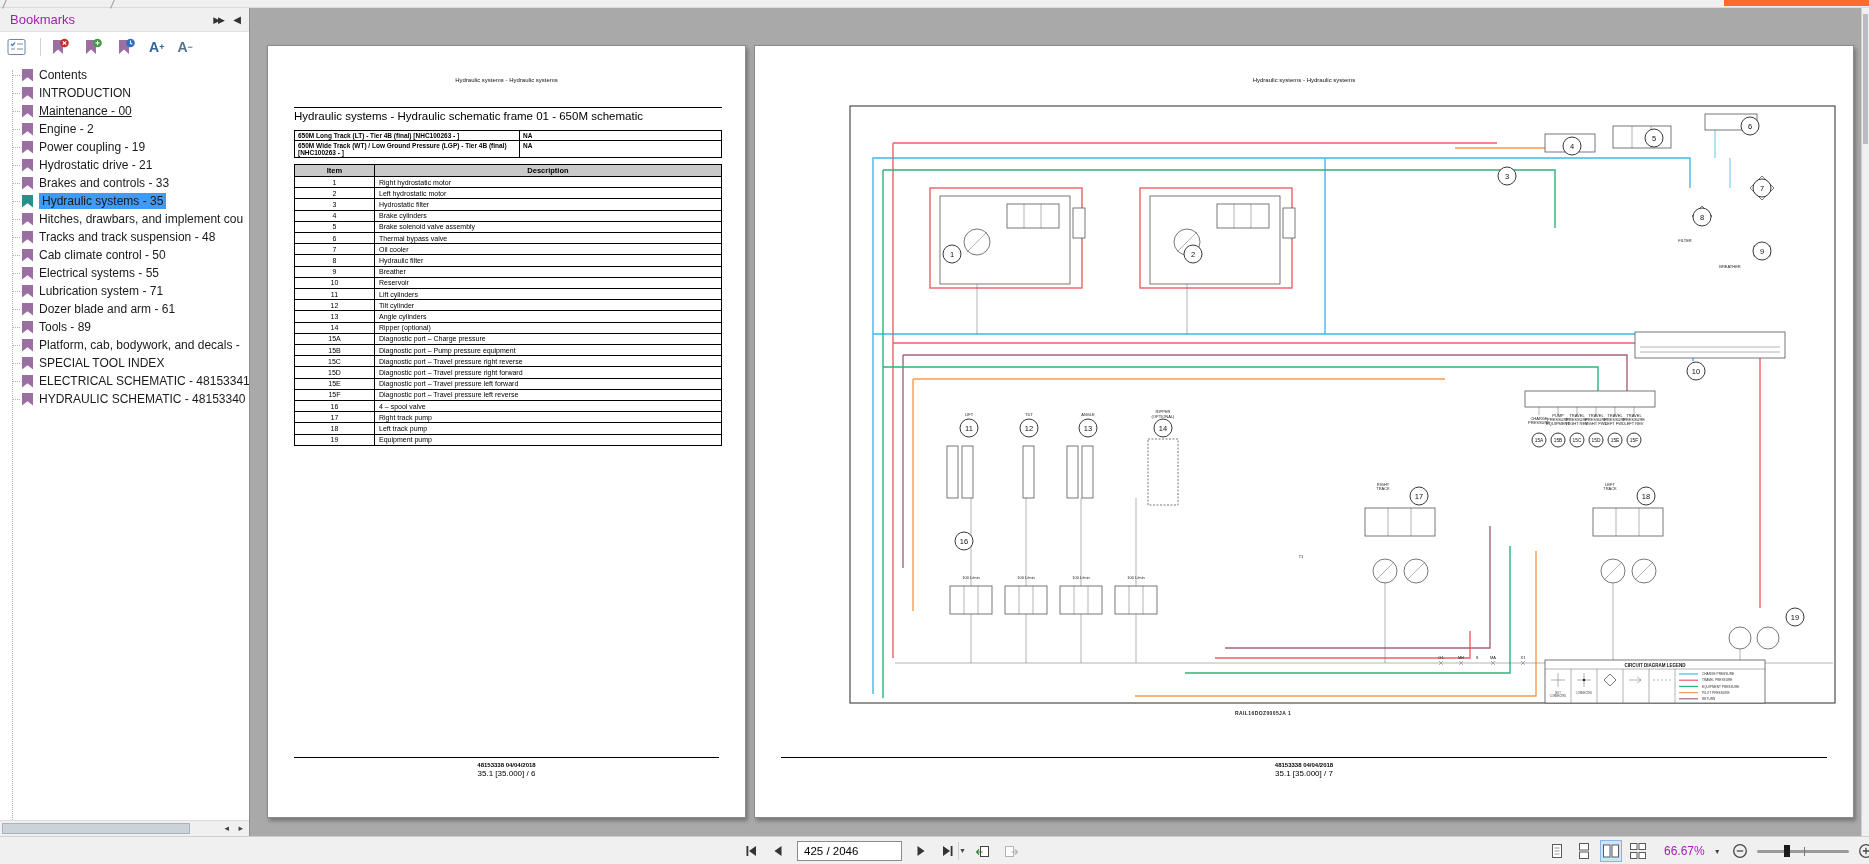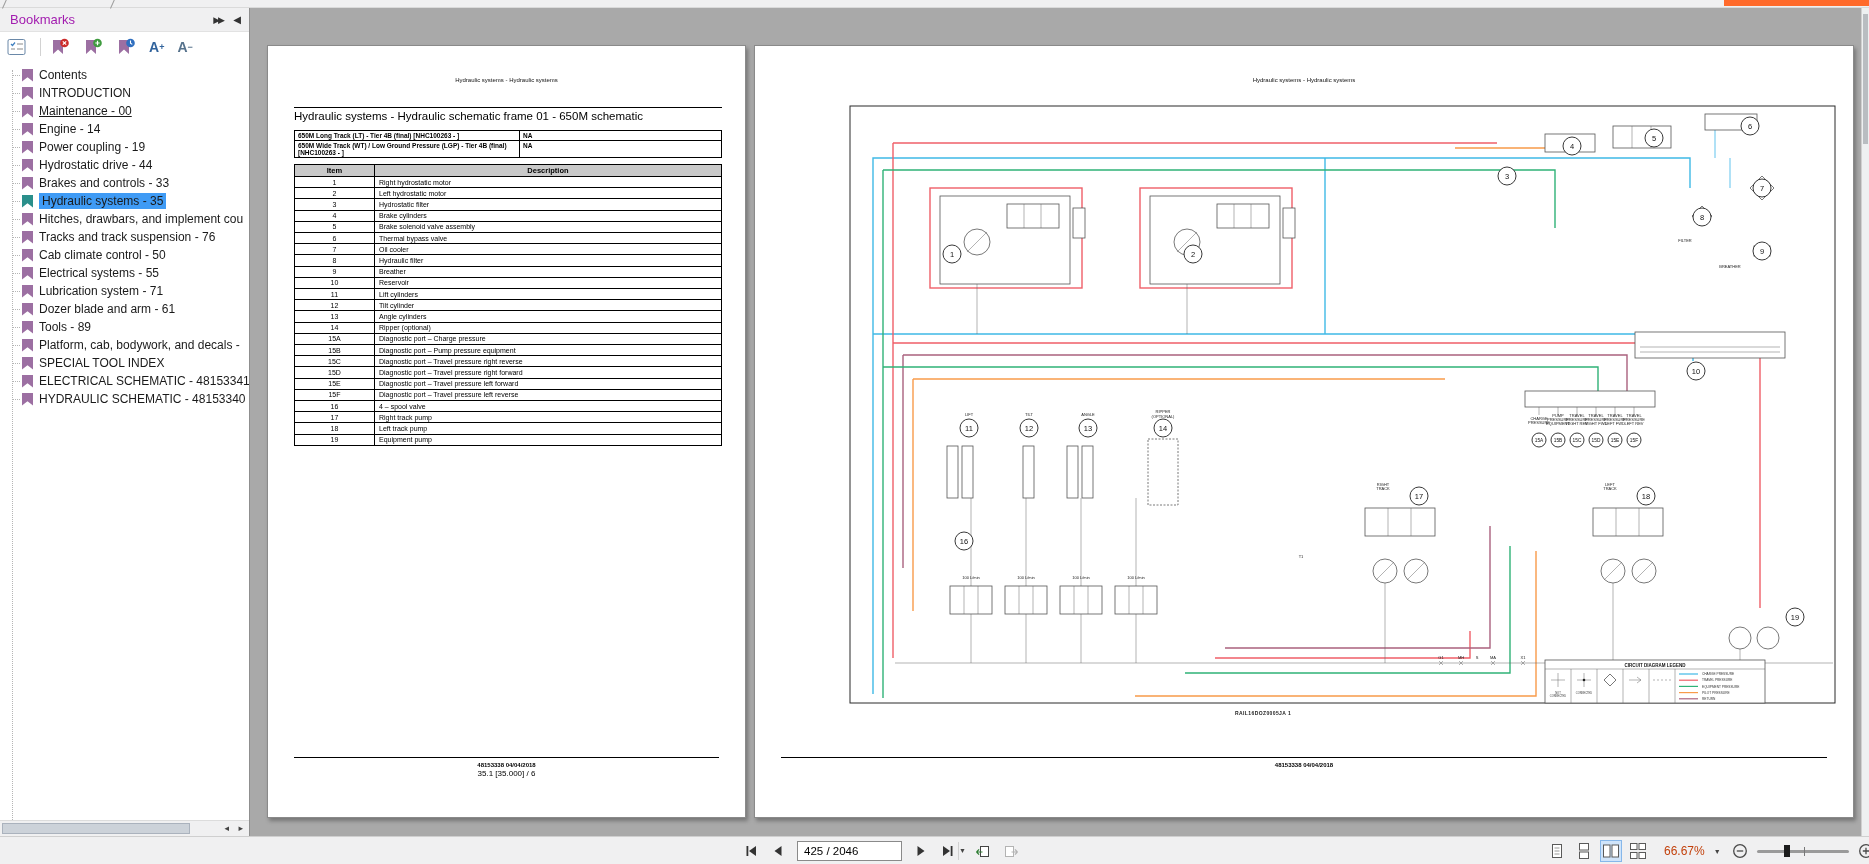--- a/index.html
+++ b/index.html
@@ -82,21 +82,21 @@
   #toolbar { position:absolute; left:0; bottom:0; width:1869px; height:28px; background:#f0f0f1; border-top:1px solid #cfcfcf; z-index:25; }
   .tb-group { position:absolute; top:0; height:28px; display:flex; align-items:center; }
   #tb-center { left:744px; gap:12px; }
   #tb-right { left:1546px; gap:5px; }
   .tb-btn { display:inline-flex; align-items:center; justify-content:center; }
   #page-box { width:105px; height:20px; background:#fff; border:1px solid #8a8a8a; display:flex; align-items:center; }
   #page-input { flex:1; border:none; outline:none; font-size:11.5px; padding-left:6px; font-family:"Liberation Sans",sans-serif; background:transparent; }
   #page-caret { width:14px; text-align:center; font-size:7px; color:#444; border-left:1px solid #d0d0d0; line-height:18px; }
   .layout-ic { width:22px; height:22px; display:inline-flex; align-items:center; justify-content:center; border:1px solid transparent; }
   .layout-ic.sel { background:#cfe4fa; border:1px solid #86b7ea; }
-  #zoom-value { font-size:12px; color:#c2410c; margin-left:10px; }
+  #zoom-value { font-size:12px; color:#a21caf; margin-left:10px; }
   #zoom-caret { font-size:7px; color:#444; margin:0 6px 0 4px; }
   #slider-track { position:relative; width:92px; height:3px; background:#9a9a9a; border-radius:2px; margin:0 4px; }
   #slider-tick { position:absolute; left:52%; top:-3px; width:1px; height:9px; background:#777; }
   #slider-handle { position:absolute; left:30%; top:-4.5px; width:6px; height:12px; background:#1c1c1c; }
 
   
   #vscroll { position:absolute; right:0; top:8px; width:8px; height:828px; background:#eef0f1; border-left:1px solid #d0d0d0; z-index:22; }
   #vthumb { position:absolute; left:1px; right:1px; top:6px; height:130px; background:#b9bdc1; }
 </style>
 </head>
@@ -160,51 +160,51 @@
         <span class="bm-label">INTRODUCTION</span>
       </div>
       <div class="bm-row">
         <span class="bm-stub"></span>
         <span class="bm-flag"></span>
         <span class="bm-label u">Maintenance - 00</span>
       </div>
       <div class="bm-row">
         <span class="bm-stub"></span>
         <span class="bm-flag"></span>
-        <span class="bm-label">Engine - 14</span>
+        <span class="bm-label">Engine - 2</span>
       </div>
       <div class="bm-row">
         <span class="bm-stub"></span>
         <span class="bm-flag"></span>
         <span class="bm-label">Power coupling - 19</span>
       </div>
       <div class="bm-row">
         <span class="bm-stub"></span>
         <span class="bm-flag"></span>
-        <span class="bm-label">Hydrostatic drive - 44</span>
+        <span class="bm-label">Hydrostatic drive - 21</span>
       </div>
       <div class="bm-row">
         <span class="bm-stub"></span>
         <span class="bm-flag"></span>
         <span class="bm-label">Brakes and controls - 33</span>
       </div>
       <div class="bm-row">
         <span class="bm-stub"></span>
         <span class="bm-flag teal"></span>
         <span class="bm-label hl">Hydraulic systems - 35</span>
       </div>
       <div class="bm-row">
         <span class="bm-stub"></span>
         <span class="bm-flag"></span>
         <span class="bm-label">Hitches, drawbars, and implement cou</span>
       </div>
       <div class="bm-row">
         <span class="bm-stub"></span>
         <span class="bm-flag"></span>
-        <span class="bm-label">Tracks and track suspension - 76</span>
+        <span class="bm-label">Tracks and track suspension - 48</span>
       </div>
       <div class="bm-row">
         <span class="bm-stub"></span>
         <span class="bm-flag"></span>
         <span class="bm-label">Cab climate control - 50</span>
       </div>
       <div class="bm-row">
         <span class="bm-stub"></span>
         <span class="bm-flag"></span>
         <span class="bm-label">Electrical systems - 55</span>
@@ -581,20 +581,21 @@
         <circle cx="891" cy="450" r="9" class="balloon"></circle>
         <text x="891" y="452.6" class="balloon-txt">18</text>
         <circle cx="1040" cy="571" r="9" class="balloon"></circle>
         <text x="1040" y="573.6" class="balloon-txt">19</text>
       </g>
   </svg>
 
   <div id="rp-figcode" class="p-abs">RAIL16DOZ0005JA    1</div>
   <div class="footer-rule p-abs"></div>
   <div class="footer-doc p-abs">48153338 04/04/2018</div>
+  <div class="footer-page p-abs">35.1 [35.000] / 7</div>
 </div>
 
 <div id="toolbar">
   <div id="tb-center" class="tb-group">
     <span class="tb-btn">
       <svg width="15" height="14" viewBox="0 0 15 14">
           <rect x="2.5" y="2" width="1.8" height="10" fill="#333"></rect>
           <polygon points="12,2 5,7 12,12" fill="#333"></polygon>
         </svg>
     </span>

